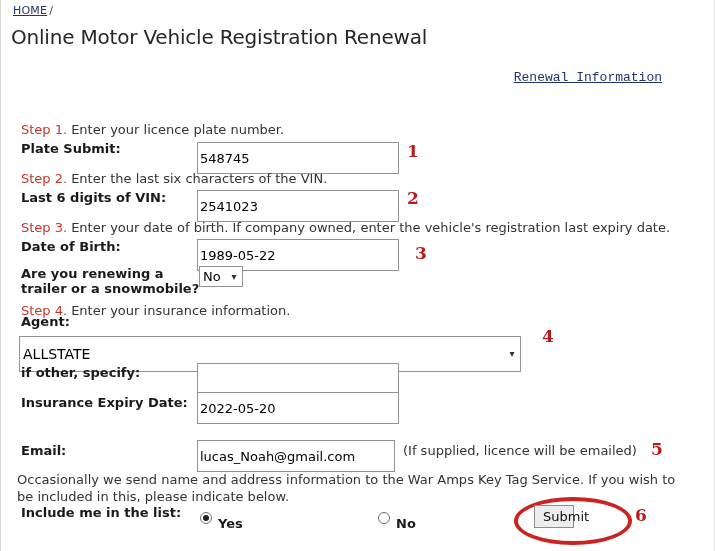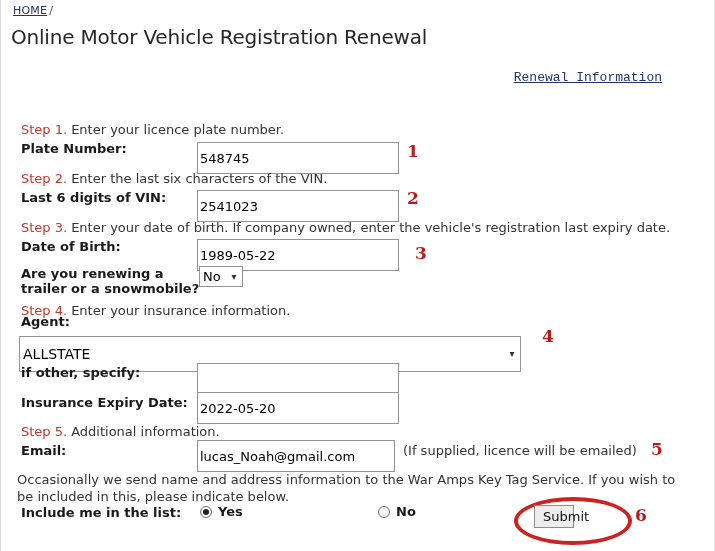--- a/index.html
+++ b/index.html
@@ -181,20 +181,21 @@
     left: 2px; top: 2px;
     width: 6px; height: 6px;
     border-radius: 50%;
     background: #222;
   }
   .radio-label {
     font-weight: bold;
     font-size: 13px;
     color: #1a1a1a;
     margin-left: 6px;
+    margin-top: 12px;
   }
 
   
   .submit-btn {
     position: absolute;
     box-sizing: border-box;
     background: #ededed;
     border: 1px solid #8d8d8d;
     font-family: "DejaVu Sans", "Liberation Sans", sans-serif;
     font-size: 13px;
@@ -221,21 +222,21 @@
 
   <div class="page-title">Online Motor Vehicle Registration Renewal</div>
 
   <div class="renewal-info">
     <a href="#">Renewal Information</a>
   </div>
 
   <div class="step" style="left:20px; top:122px;">
     <span class="step-no">Step 1.</span><span class="step-txt">Enter your licence plate number.</span>
   </div>
-  <div class="lbl" style="left:20px; top:141px;">Plate Number:</div>
+  <div class="lbl" style="left:20px; top:141px;">Plate Submit:</div>
   <input class="tinput" style="left: 196px; top: 142px; width: 202px;" type="text" value="548745">
   <div class="anno" style="left:406px; top:143px;">1</div>
 
   <div class="step" style="left:20px; top:171px;">
     <span class="step-no">Step 2.</span><span class="step-txt">Enter the last six characters of the VIN.</span>
   </div>
   <div class="lbl" style="left:20px; top:190px;">Last 6 digits of VIN:</div>
   <input class="tinput" style="left: 196px; top: 190px; width: 202px;" type="text" value="2541023">
   <div class="anno" style="left:406px; top:190px;">2</div>
 
@@ -261,23 +262,20 @@
     <span class="sel-arrow">▾</span>
   </div>
   <div class="anno" style="left:541px; top:328px;">4</div>
 
   <div class="lbl" style="left:20px; top:365px;">if other, specify:</div>
   <input class="tinput" style="left: 196px; top: 363px; width: 202px;" type="text" value="">
 
   <div class="lbl" style="left:20px; top:395px;">Insurance Expiry Date:</div>
   <input class="tinput" style="left: 196px; top: 392px; width: 202px;" type="text" value="2022-05-20">
 
-  <div class="step" style="left:20px; top:424px;">
-    <span class="step-no">Step 5.</span><span class="step-txt">Additional information.</span>
-  </div>
   <div class="lbl" style="left:20px; top:443px;">Email:</div>
   <input class="tinput" style="left: 196px; top: 440px; width: 198px;" type="text" value="lucas_Noah@gmail.com">
   <div class="hint" style="left:402px; top:443px;">(If supplied, licence will be emailed)</div>
   <div class="anno" style="left:650px; top:441px;">5</div>
 
   <div class="para" style="left:16px; top:471px; width:678px;">Occasionally we send name and address information to the War Amps Key Tag Service. If you wish to be included in this, please indicate below.</div>
 
   <div class="lbl" style="left:20px; top:505px;">Include me in the list:</div>
 
   <div class="radio-grp" style="left:199px; top:504px;">

